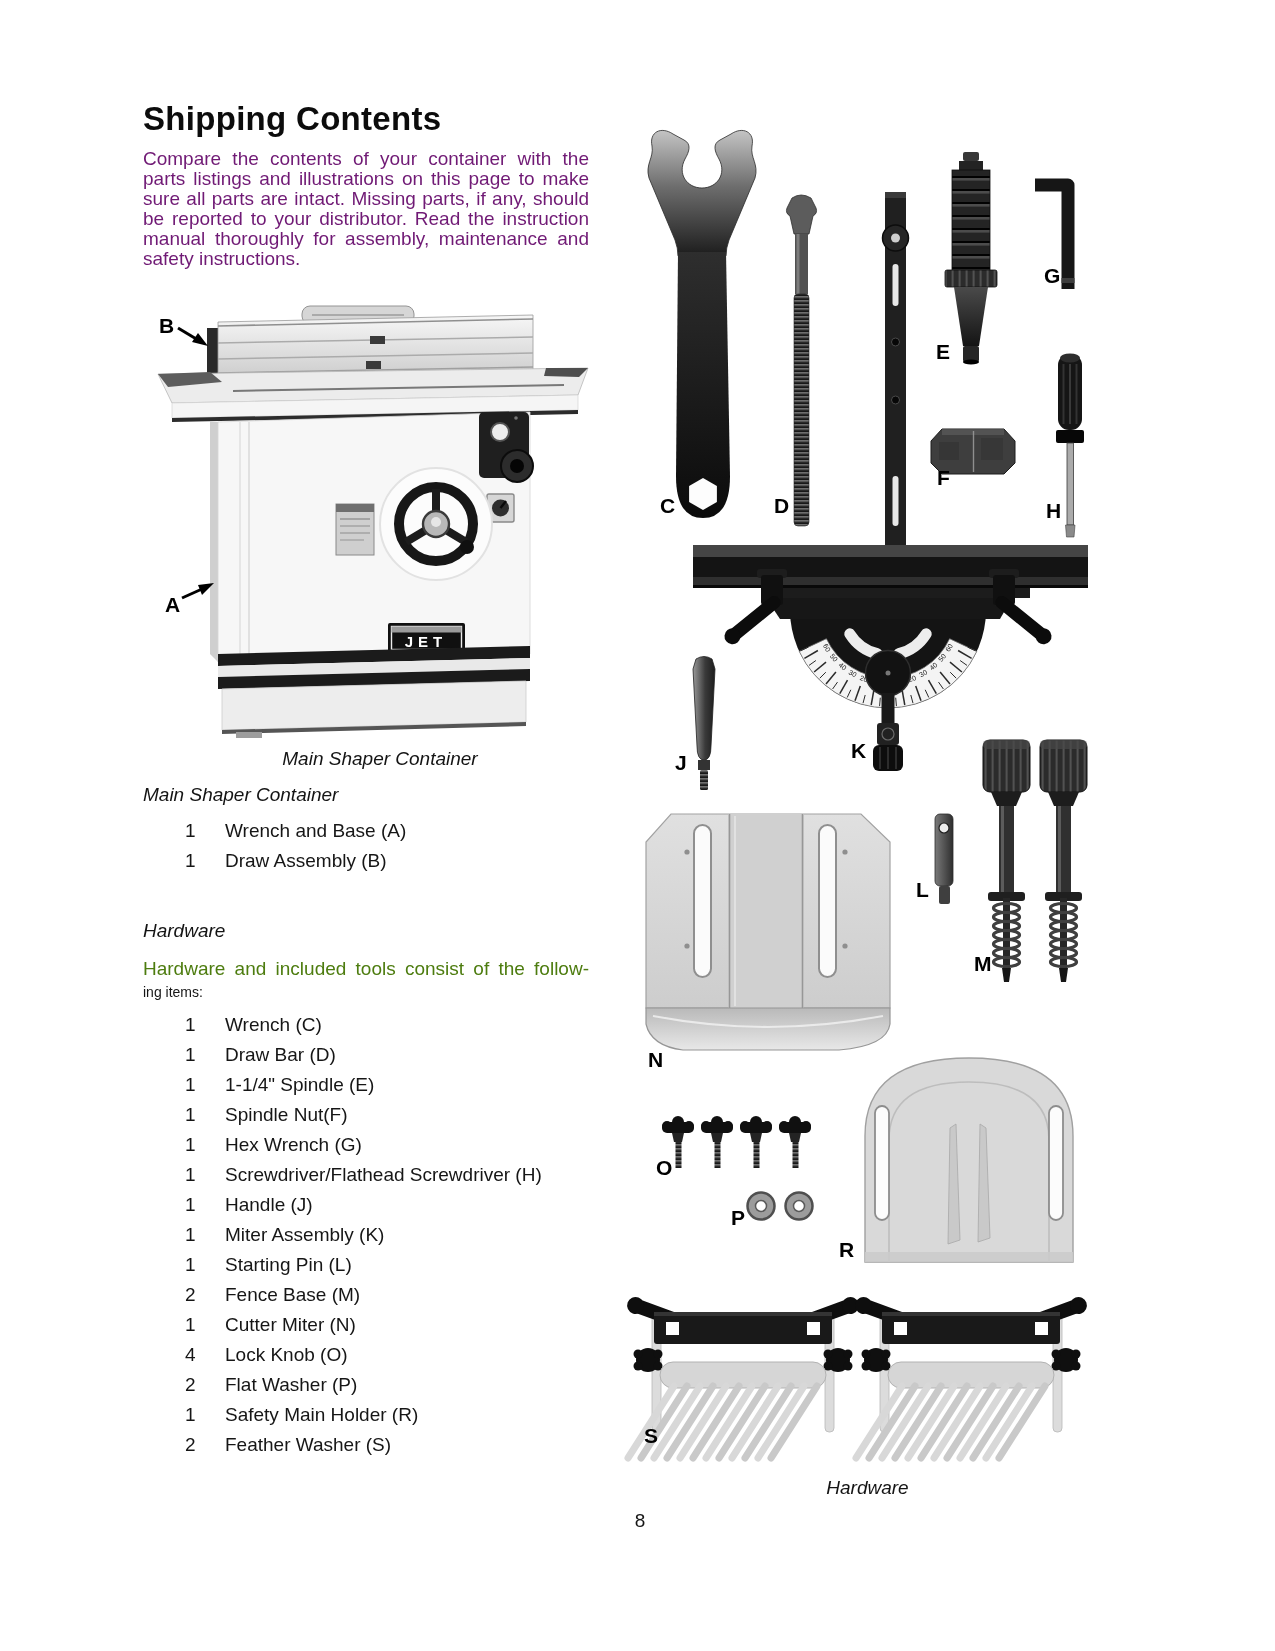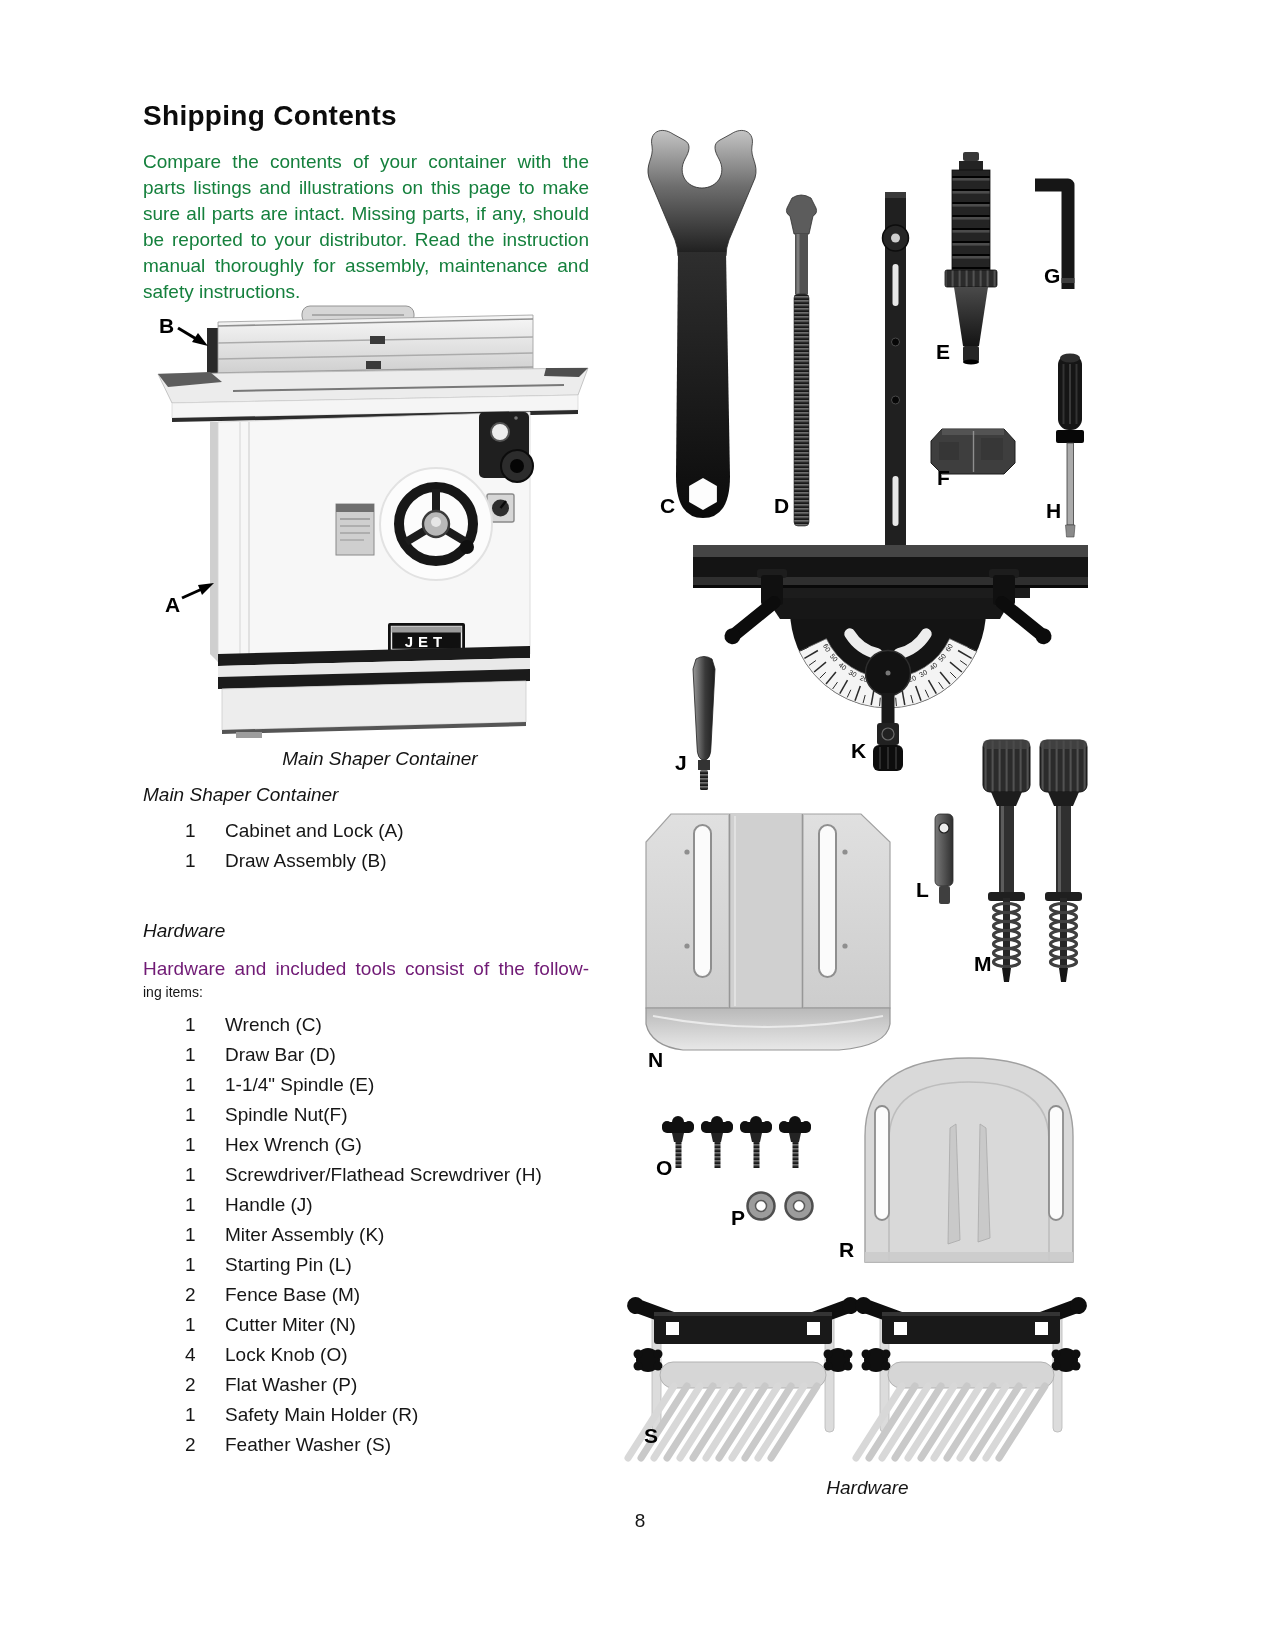--- a/index.html
+++ b/index.html
@@ -1,21 +1,21 @@
 <!DOCTYPE html>
 <html><head>
 <meta charset="utf-8">
 <style>
   html,body{margin:0;padding:0;background:#ffffff;}
   body{width:1275px;height:1651px;position:relative;overflow:hidden;
        font-family:"Liberation Sans",sans-serif;color:#111;}
   .abs{position:absolute;}
-  .title{font-size:28px;font-weight:bold;letter-spacing:.3px;color:#0c0c0c;}
-  .para{font-size:19px;line-height:26px;text-align:justify;color:#15803d;}
-  .jline{font-size:19px;line-height:23.5px;text-align:justify;text-align-last:justify;color:#701a75;}
+  .title{font-size:33px;font-weight:bold;letter-spacing:.3px;color:#0c0c0c;}
+  .para{font-size:19px;line-height:20px;text-align:justify;color:#701a75;}
+  .jline{font-size:19px;line-height:23.5px;text-align:justify;text-align-last:justify;color:#4d7c0f;}
   .nline{font-size:14px;line-height:23.5px;color:#161616;}
   .caption{font-size:19px;font-style:italic;text-align:center;color:#141414;}
   .subhead{font-size:19px;font-style:italic;color:#141414;}
   .lrow{display:flex;height:30px;font-size:19px;color:#161616;align-items:flex-start;}
   .qty{width:40px;margin-left:42px;flex:none;}
   .letter{font-size:21px;font-weight:bold;color:#000;line-height:1;}
   .pagenum{font-size:19px;color:#161616;text-align:center;}
   svg.part{position:absolute;overflow:visible;}
 </style>
 </head>
@@ -170,21 +170,21 @@
 <div class="abs letter" style="left:159px;top:315px;">B</div>
 <div class="abs letter" style="left:165px;top:594px;">A</div>
 
 <div class="abs caption" style="left:160px;top:748px;width:440px;">Main Shaper Container</div>
 
 <div class="abs subhead" style="left:143px;top:784px;">Main Shaper Container</div>
 
 <div class="abs" style="left:143px;top:820px;width:450px;">
   <div class="lrow">
     <span class="qty">1</span>
-    <span>Cabinet and Lock (A)</span>
+    <span>Wrench and Base (A)</span>
   </div>
   <div class="lrow">
     <span class="qty">1</span>
     <span>Draw Assembly (B)</span>
   </div>
 </div>
 
 <div class="abs subhead" style="left:143px;top:920px;">Hardware</div>
 <div class="abs jline" style="left:143px;top:957px;width:446px;">Hardware and included tools consist of the follow-</div>
 <div class="abs nline" style="left:143px;top:980.5px;width:446px;">ing items:</div>

